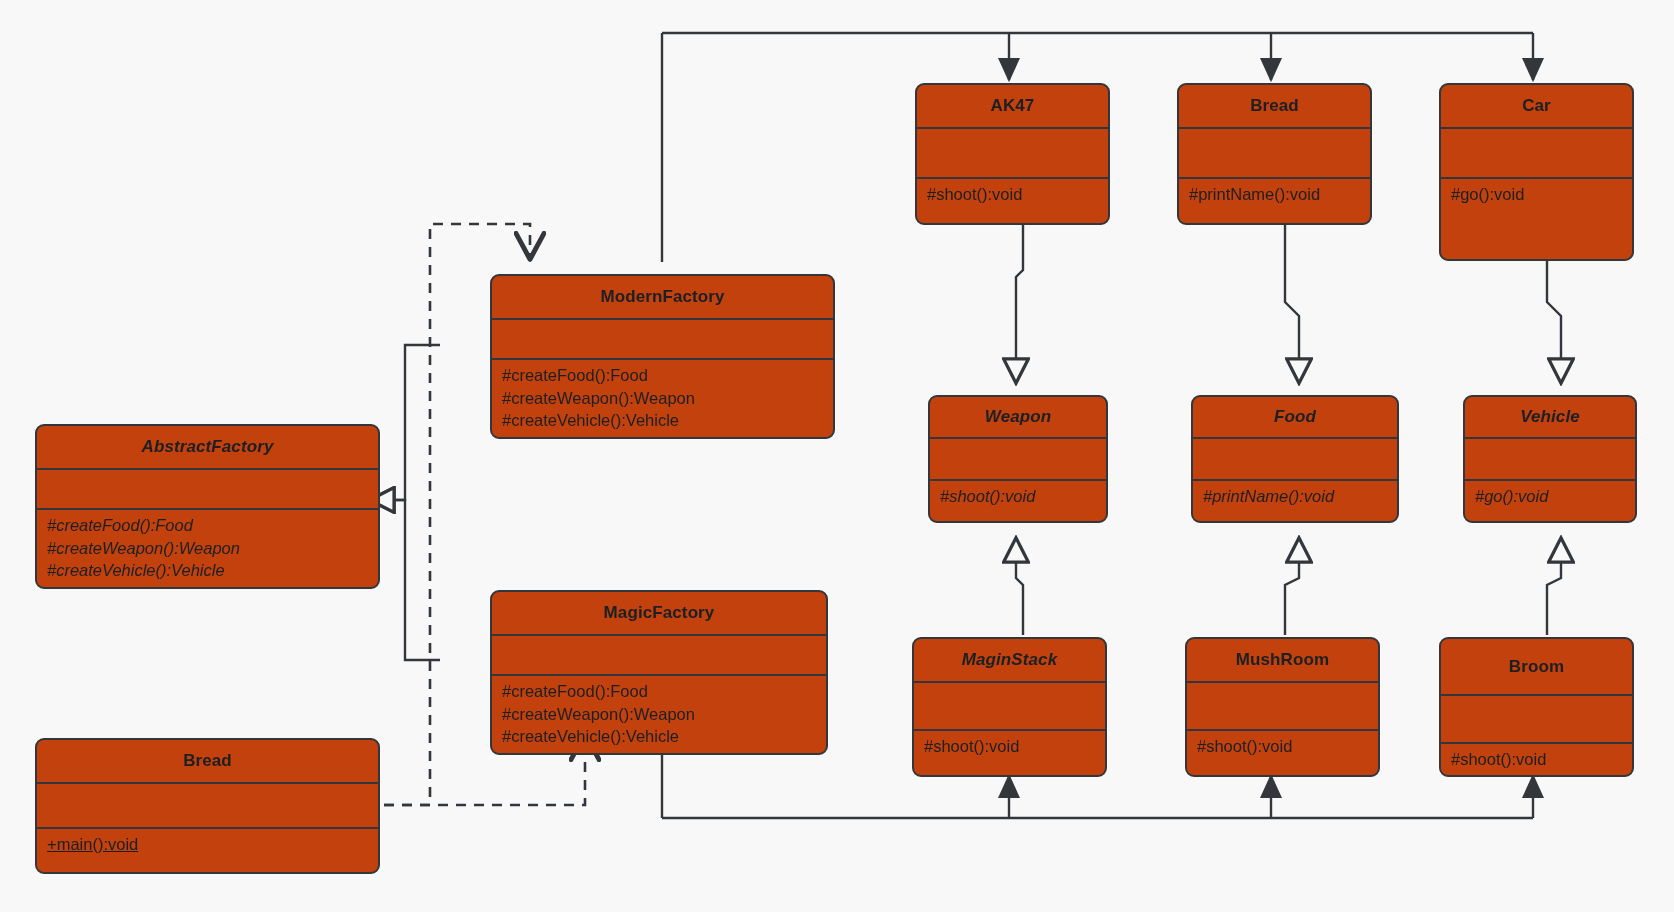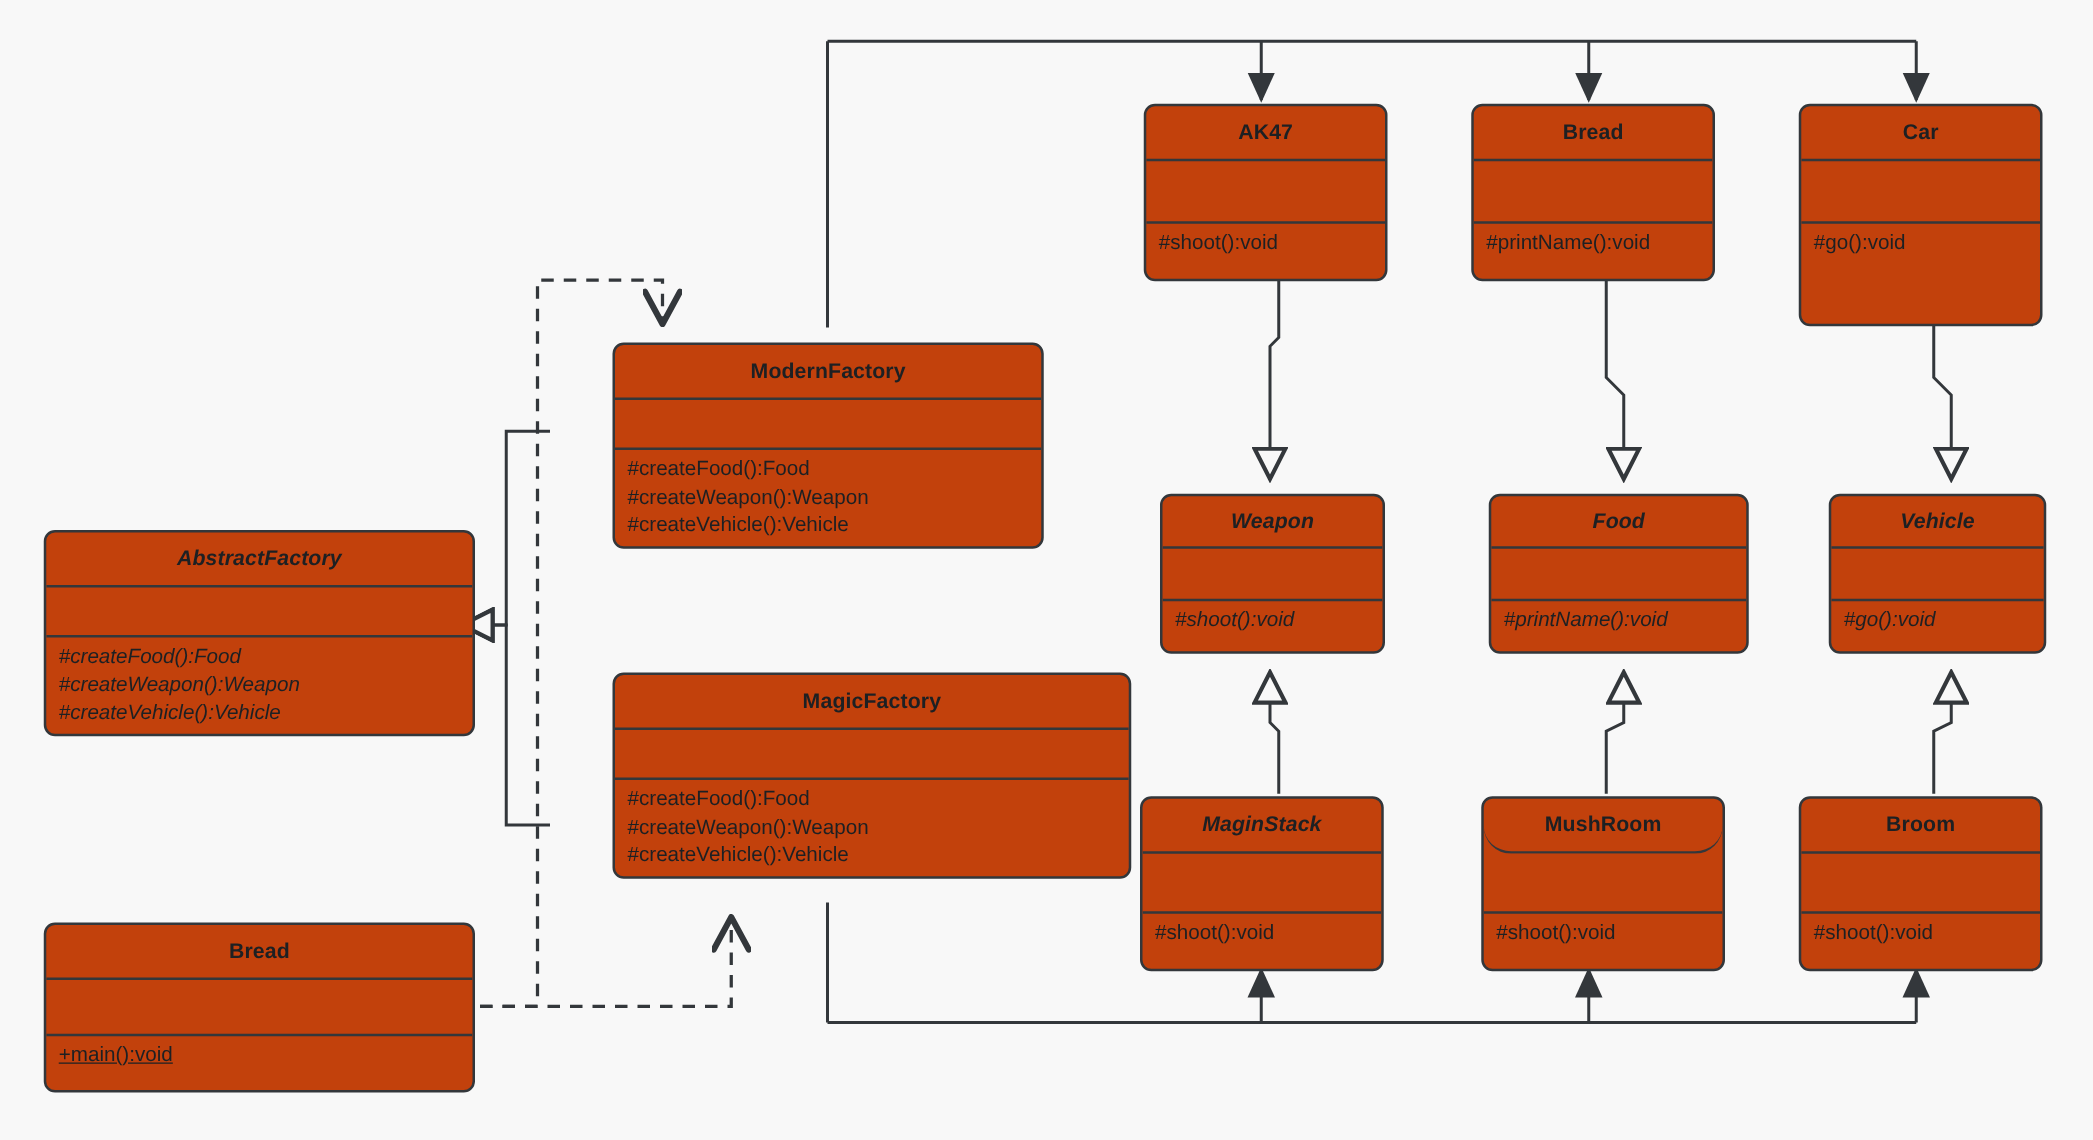--- a/index.html
+++ b/index.html
@@ -145,21 +145,21 @@
   <div class="uml-class" style="left:490px; top:274px; width:345px; height:165px;">
     <div class="uml-name" style="height:44px;">ModernFactory</div>
     <div class="uml-attrs" style="height:40px;"></div>
     <div class="uml-ops">
       <div class="op">#createFood():Food</div>
       <div class="op">#createWeapon():Weapon</div>
       <div class="op">#createVehicle():Vehicle</div>
     </div>
   </div>
 
-  <div class="uml-class" style="left:490px; top:538px; width:415px; height:165px;">
+  <div class="uml-class" style="left:490px; top:590px; width:338px; height:165px;">
     <div class="uml-name" style="height:44px;">MagicFactory</div>
     <div class="uml-attrs" style="height:40px;"></div>
     <div class="uml-ops">
       <div class="op">#createFood():Food</div>
       <div class="op">#createWeapon():Weapon</div>
       <div class="op">#createVehicle():Vehicle</div>
     </div>
   </div>
 
   <div class="uml-class" style="left:915px; top:83px; width:195px; height:142px;">
@@ -212,28 +212,28 @@
 
   <div class="uml-class" style="left:912px; top:637px; width:195px; height:140px;">
     <div class="uml-name" style="height:44px;font-style:italic;">MaginStack</div>
     <div class="uml-attrs" style="height:48px;"></div>
     <div class="uml-ops">
       <div class="op">#shoot():void</div>
     </div>
   </div>
 
   <div class="uml-class" style="left:1185px; top:637px; width:195px; height:140px;">
-    <div class="uml-name" style="height:44px;border-radius:22px;">MushRoom</div>
+    <div class="uml-name" style="height:44px;">MushRoom</div>
     <div class="uml-attrs" style="height:48px;"></div>
     <div class="uml-ops">
       <div class="op">#shoot():void</div>
     </div>
   </div>
 
   <div class="uml-class" style="left:1439px; top:637px; width:195px; height:140px;">
-    <div class="uml-name" style="height:44px;">Broom</div>
+    <div class="uml-name" style="height:57px;">Broom</div>
     <div class="uml-attrs" style="height:48px;"></div>
     <div class="uml-ops">
       <div class="op">#shoot():void</div>
     </div>
   </div>
 
 </div>
 
 </body></html>

